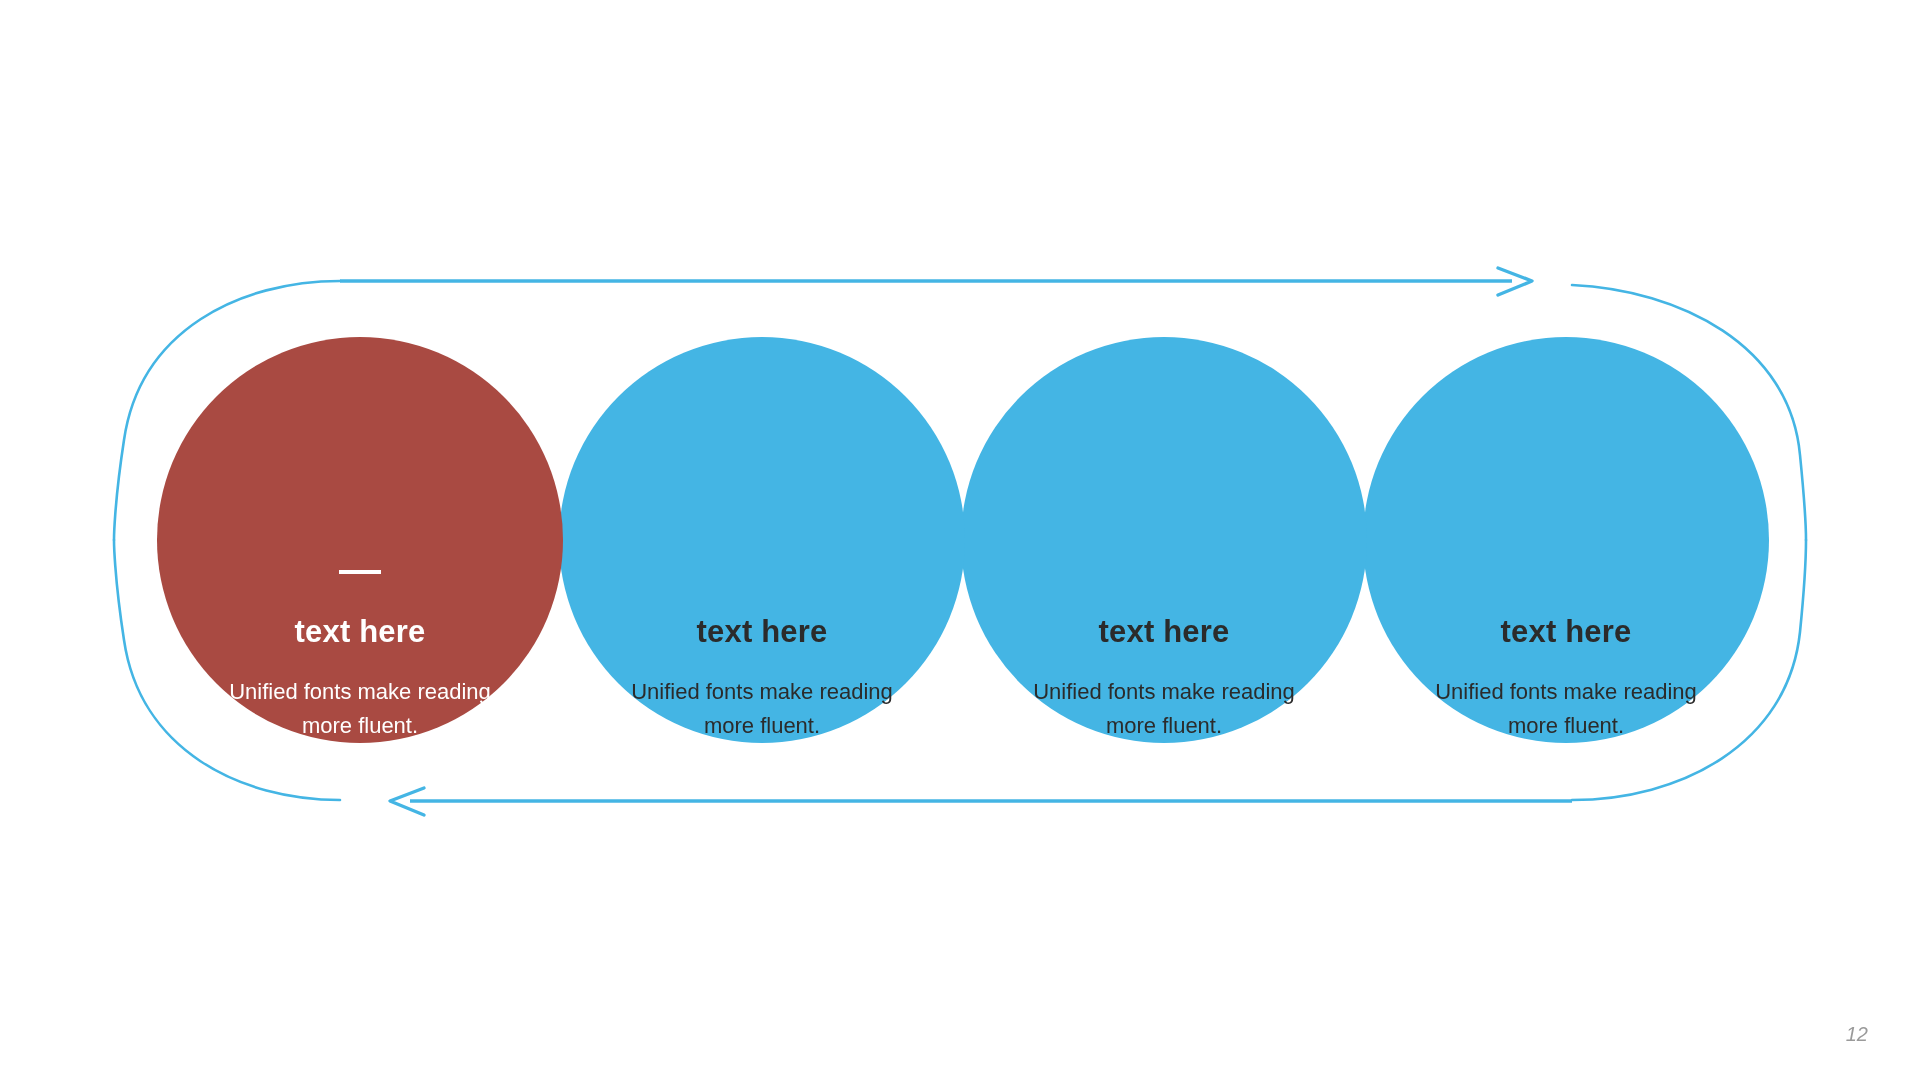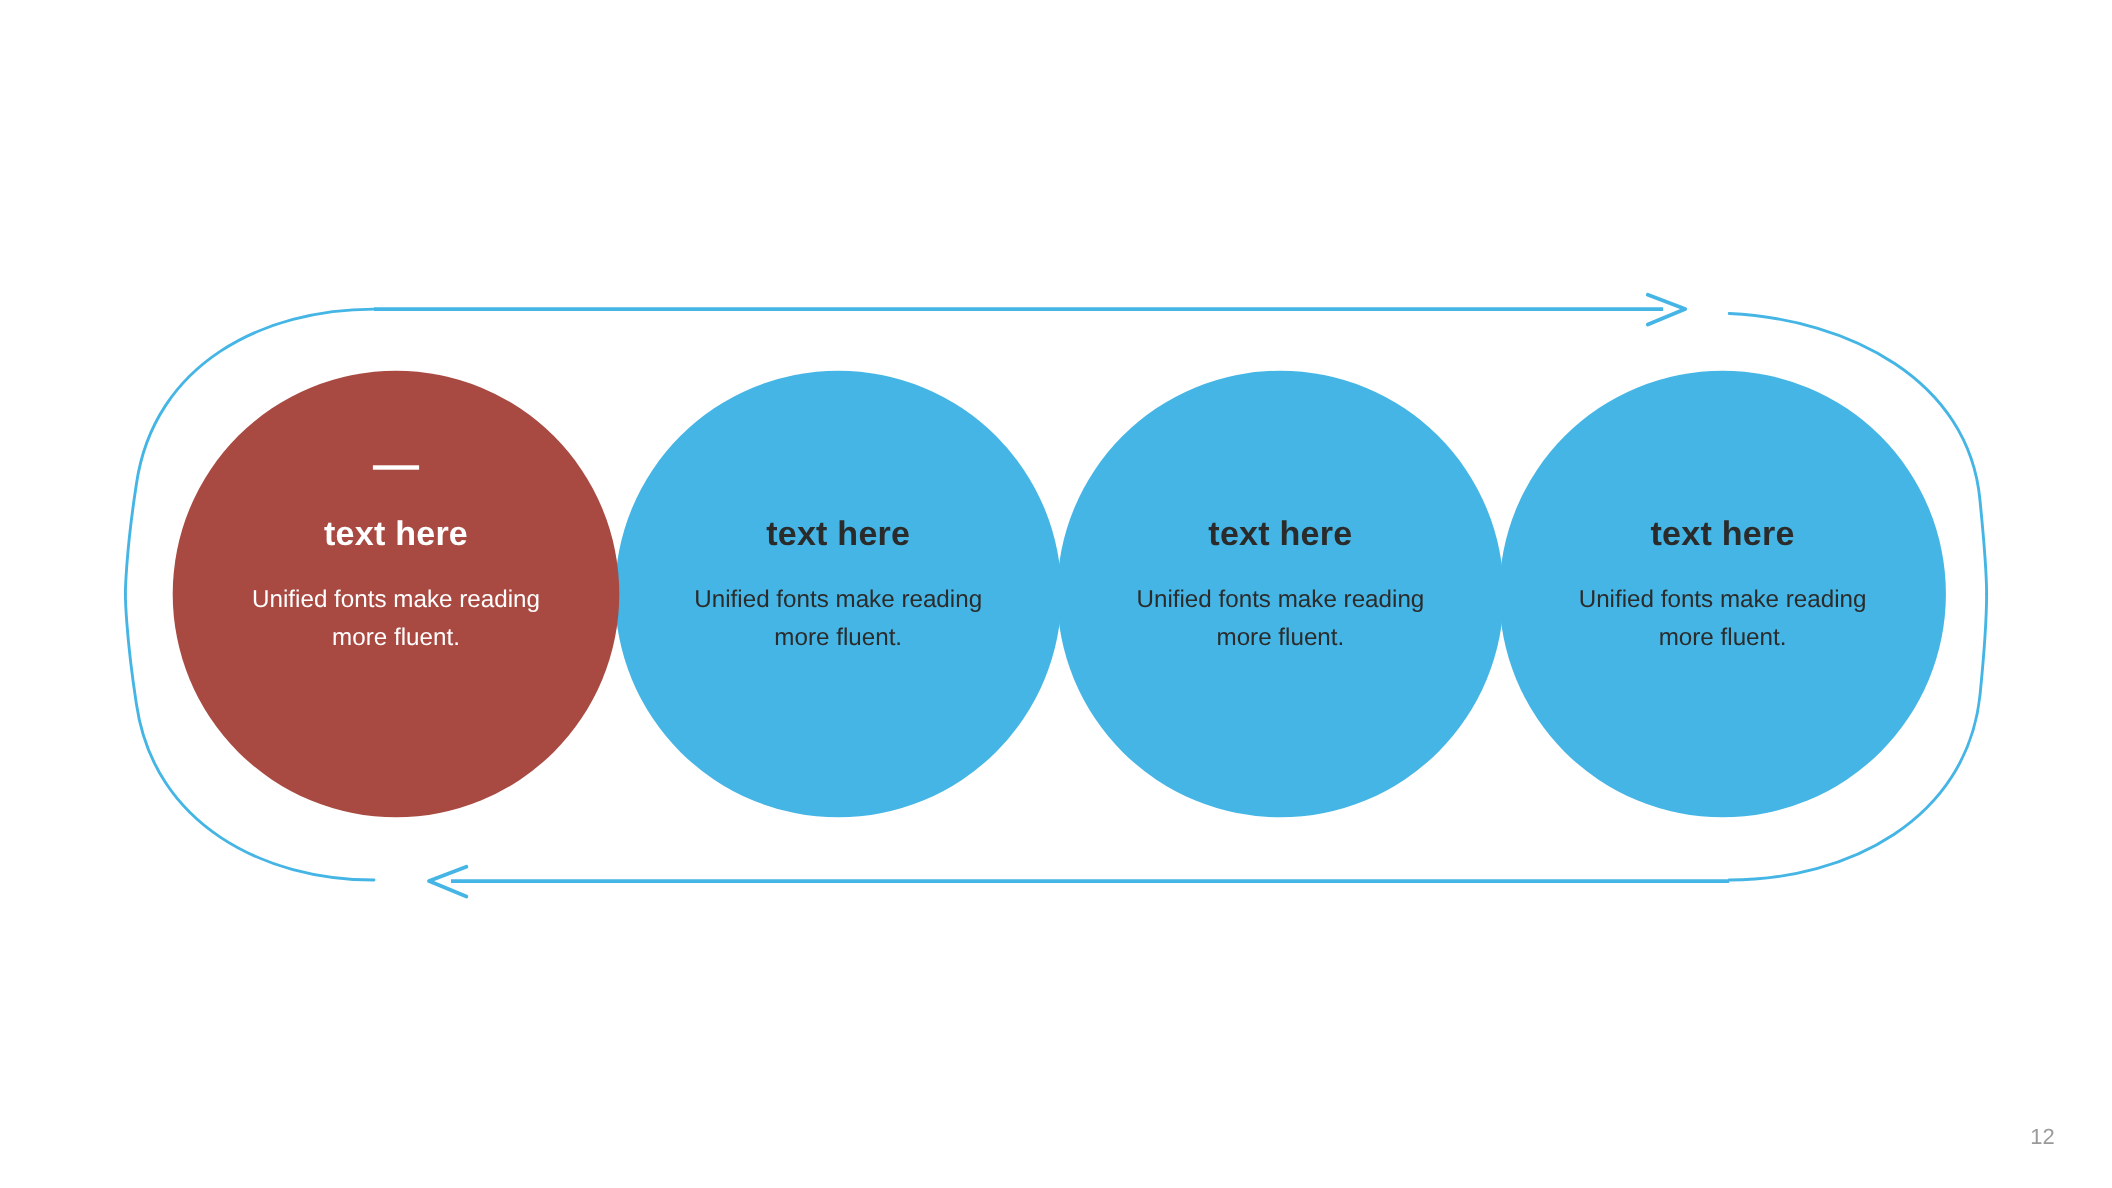--- a/index.html
+++ b/index.html
@@ -48,21 +48,21 @@
   .node-circle {
     position: absolute;
     top: 0;
     width: 406px;
     height: 406px;
     border-radius: 50%;
     box-sizing: border-box;
     display: flex;
     flex-direction: column;
     align-items: center;
-    justify-content: flex-start;
+    justify-content: flex-end;
   }
 
   .node-circle.c0 { left: 0px;    background: #a94a42; z-index: 4; }
   .node-circle.c1 { left: 402px;  background: #44b5e4; z-index: 3; }
   .node-circle.c2 { left: 804px;  background: #44b5e4; z-index: 2; }
   .node-circle.c3 { left: 1206px; background: #44b5e4; z-index: 1; }
 
   .node-inner {
     width: 300px;
     margin-top: 86px;
@@ -112,20 +112,21 @@
 
   
   #page-number {
     position: absolute;
     right: 52px;
     bottom: 34px;
     font-size: 20px;
     color: #9a9a9a;
     font-family: "Liberation Sans", sans-serif;
     user-select: none;
+    font-style: italic;
   }
 </style>
 </head>
 <body>
 
 <div id="slide">
 
   <svg id="loop-layer" viewBox="0 0 1920 1080" width="1920" height="1080" xmlns="http://www.w3.org/2000/svg">
 
     <path d="M 340 281 C 240 281 140 330 124 440 C 114 505 114 540 114 540" fill="none" stroke="#44b5e4" stroke-width="2.6" stroke-linecap="round"></path>

